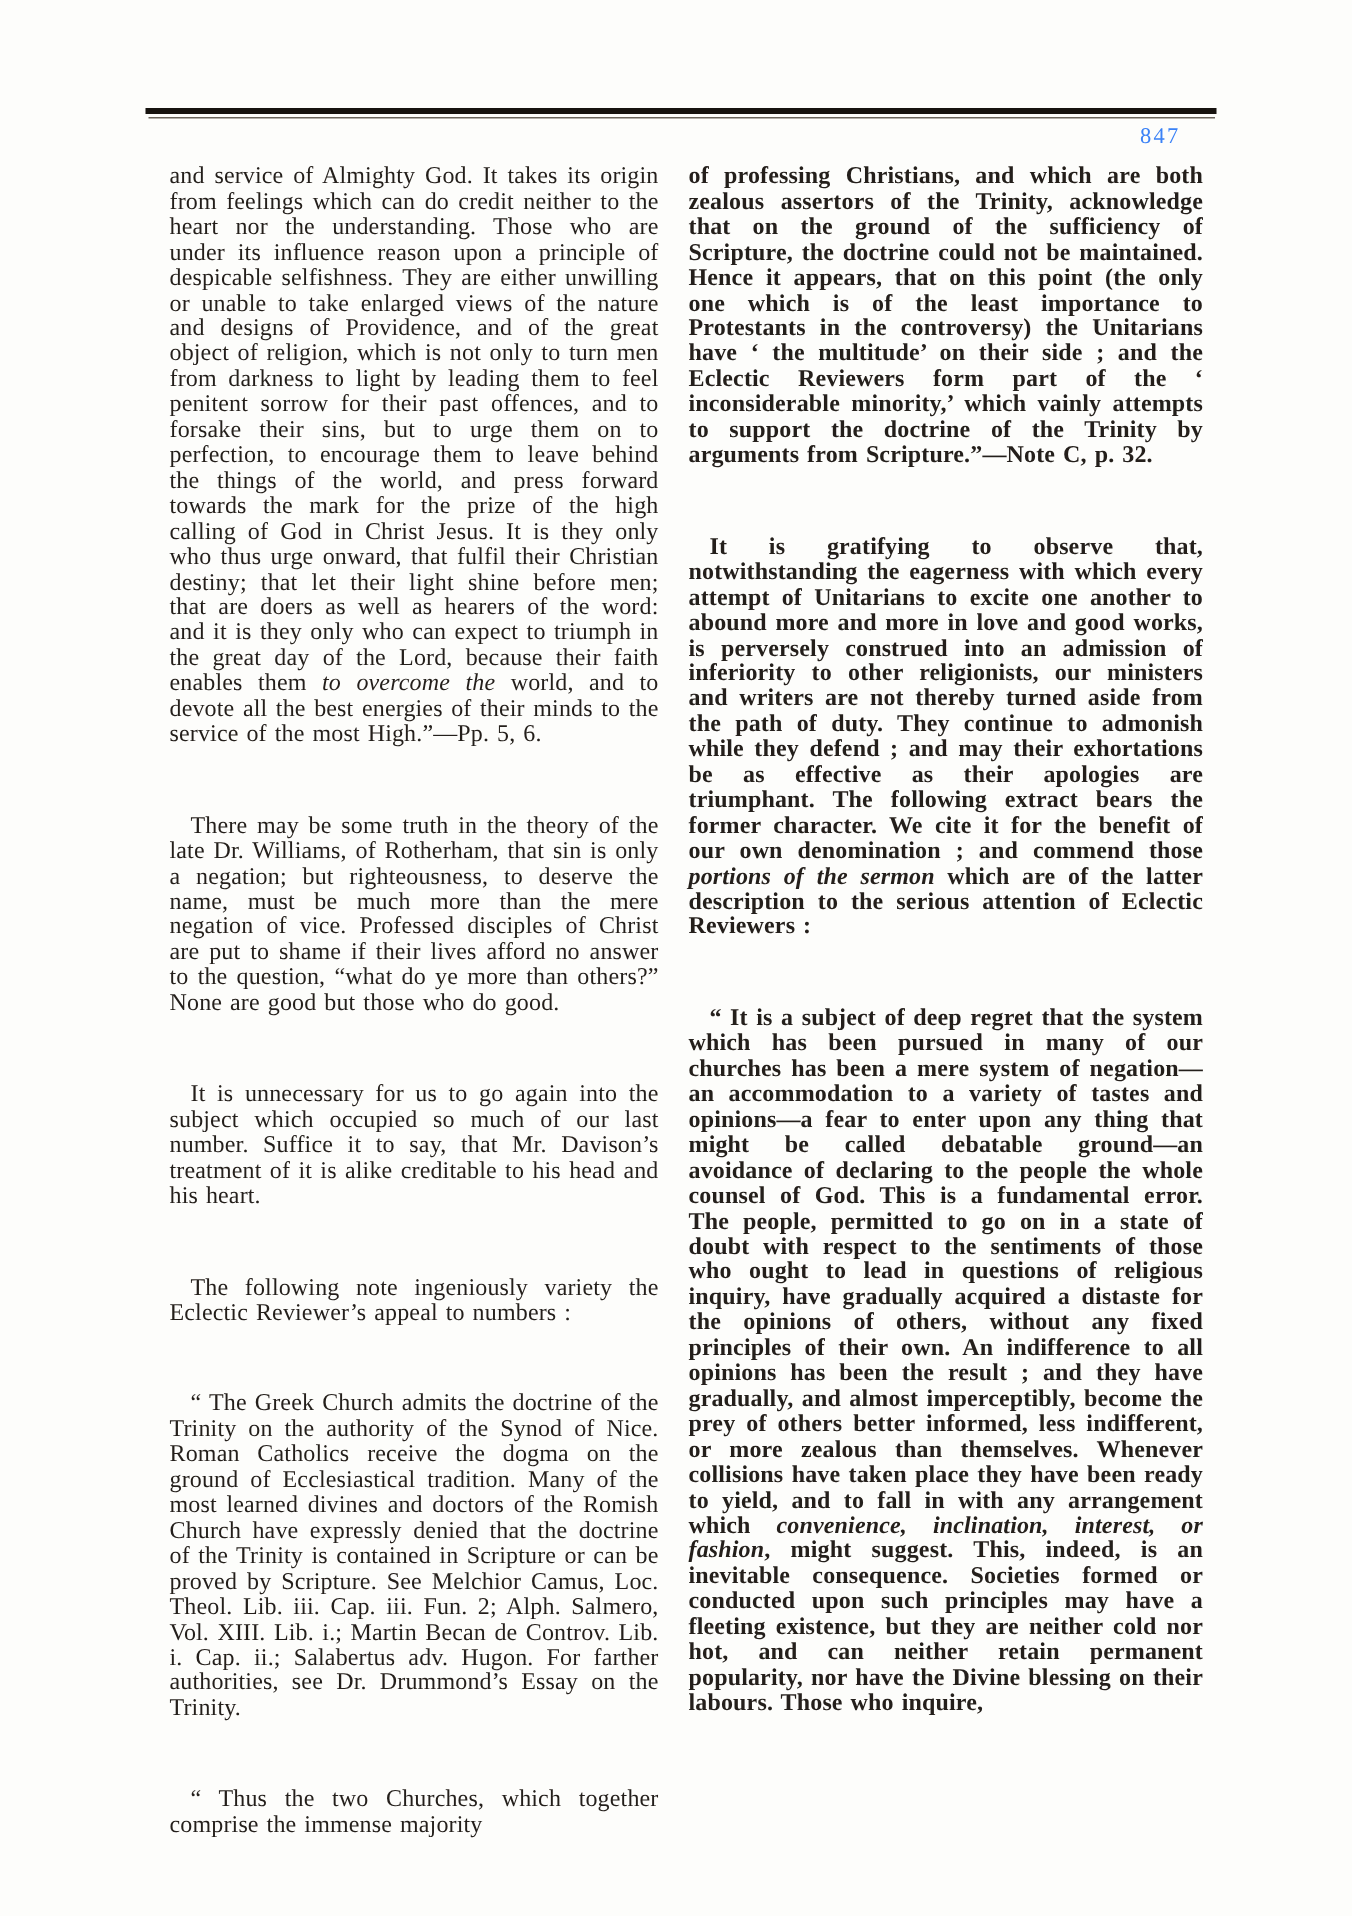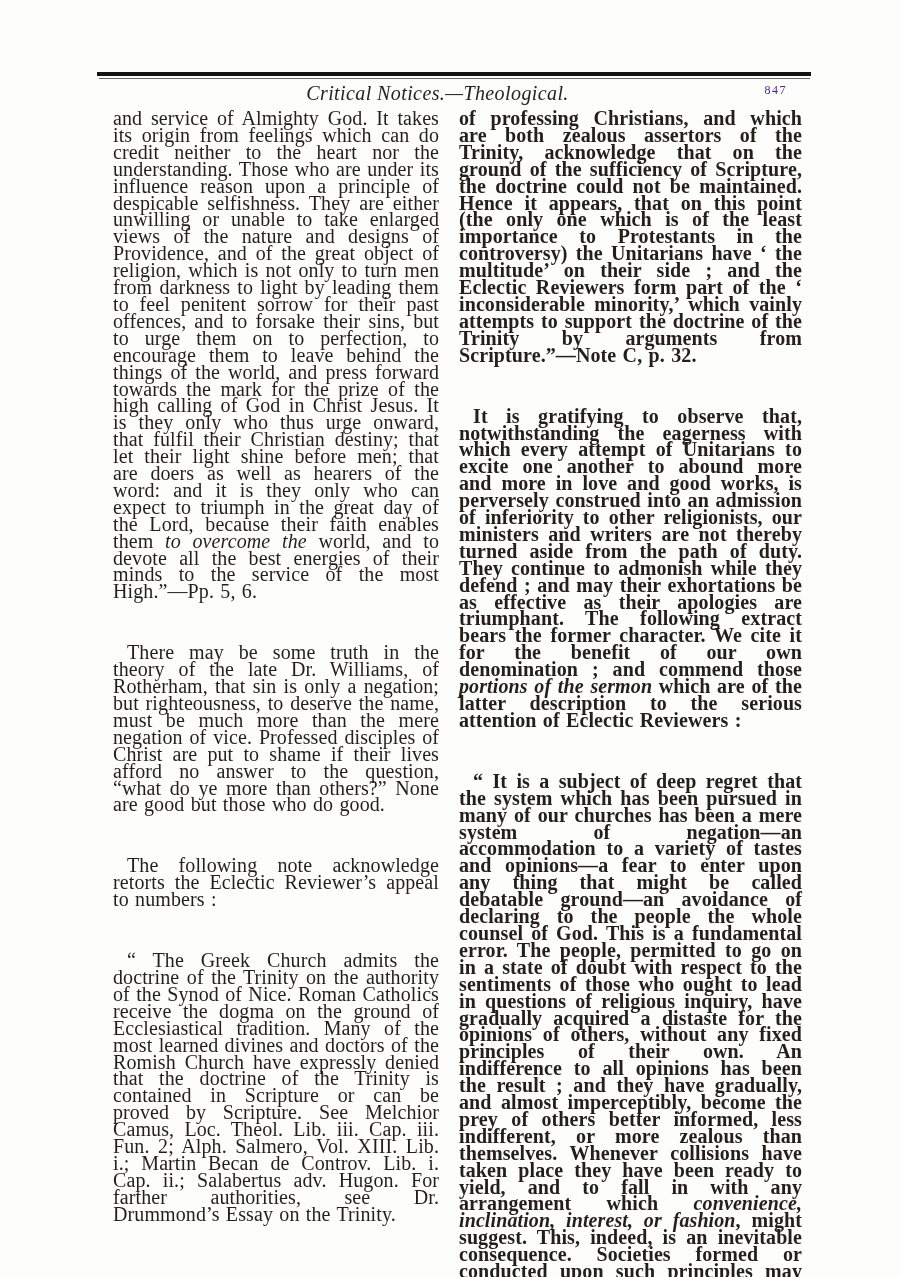--- a/index.html
+++ b/index.html
@@ -15,53 +15,54 @@
   .rule-thick { position:absolute; left:97px; top:72px; width:714px; height:4px; background:#17130f; }
   .rule-thin  { position:absolute; left:99px; top:78px; width:711px; height:1px; background:#6b655c; }
 
   .running-head {
     position:absolute; top:82px; left:60px; width:755px;
     text-align:center; font-style:italic; font-size:20px; letter-spacing:0.4px;
     color:#272320;
   }
   .page-number {
     position:absolute; top:83px; right:114px;
-    font-size:12px; letter-spacing:1.5px; color:#4c1d95;
+    font-size:15px; letter-spacing:1.5px; color:#3b82f6;
   }
 
   .columns { position:absolute; top:110px; left:113px; width:689px; display:flex; }
   .col-left  { width:326px; margin-right:20px; }
   .col-right { width:343px;font-weight:bold; }
 
   .para {
-    font-size:20px; line-height:16.9px;
+    font-size:16px; line-height:16.9px;
     text-align:justify; text-justify:inter-word;
     word-spacing:1.2px; letter-spacing:0.1px;
   }
   .para.indent { text-indent:14px;margin-top:44px; }
   .it { font-style:italic; }
 </style>
 </head>
 <body>
 
 <div class="page">
 
   <div class="rule-thick"></div>
   <div class="rule-thin"></div>
 
-  <div class="running-head">Critical Notices.—Theological.</div>
 
   <div class="page-number">847</div>
 
   <div class="columns">
     <div class="col-left">
         <p class="para"><span>and service of Almighty God. It takes its origin from feelings which can do credit neither to the heart nor the understanding. Those who are under its influence reason upon a principle of despicable selfishness. They are either unwilling or unable to take enlarged views of the nature and designs of Providence, and of the great object of religion, which is not only to turn men from darkness to light by leading them to feel penitent sorrow for their past offences, and to forsake their sins, but to urge them on to perfection, to encourage them to leave behind the things of the world, and press forward towards the mark for the prize of the high calling of God in Christ Jesus. It is they only who thus urge onward, that fulfil their Christian destiny; that let their light shine before men; that are doers as well as hearers of the word: and it is they only who can expect to triumph in the great day of the Lord, because their faith enables them </span><span class="it">to overcome the</span><span> world, and to devote all the best energies of their minds to the service of the most High.”—Pp. 5, 6.</span></p>
         <p class="para indent"><span>There may be some truth in the theory of the late Dr. Williams, of Rotherham, that sin is only a negation; but righteousness, to deserve the name, must be much more than the mere negation of vice. Professed disciples of Christ are put to shame if their lives afford no answer to the question, “what do ye more than others?” None are good but those who do good.</span></p>
-        <p class="para indent"><span>The following note acknowledge retorts the Eclectic Reviewer’s appeal to numbers :</span></p>
+        <p class="para indent"><span>It is unnecessary for us to go again into the subject which occupied so much of our last number. Suffice it to say, that Mr. Davison’s treatment of it is alike creditable to his head and his heart.</span></p>
+        <p class="para indent"><span>The following note ingeniously variety the Eclectic Reviewer’s appeal to numbers :</span></p>
         <p class="para indent"><span>“ The Greek Church admits the doctrine of the Trinity on the authority of the Synod of Nice. Roman Catholics receive the dogma on the ground of Ecclesiastical tradition. Many of the most learned divines and doctors of the Romish Church have expressly denied that the doctrine of the Trinity is contained in Scripture or can be proved by Scripture. See Melchior Camus, Loc. Theol. Lib. iii. Cap. iii. Fun. 2; Alph. Salmero, Vol. XIII. Lib. i.; Martin Becan de Controv. Lib. i. Cap. ii.; Salabertus adv. Hugon. For farther authorities, see Dr. Drummond’s Essay on the Trinity.</span></p>
+        <p class="para indent"><span>“ Thus the two Churches, which together comprise the immense majority</span></p>
       </div>
     <div class="col-right">
         <p class="para"><span>of professing Christians, and which are both zealous assertors of the Trinity, acknowledge that on the ground of the sufficiency of Scripture, the doctrine could not be maintained. Hence it appears, that on this point (the only one which is of the least importance to Protestants in the controversy) the Unitarians have ‘ the multitude’ on their side ; and the Eclectic Reviewers form part of the ‘ inconsiderable minority,’ which vainly attempts to support the doctrine of the Trinity by arguments from Scripture.”—Note C, p. 32.</span></p>
         <p class="para indent"><span>It is gratifying to observe that, notwithstanding the eagerness with which every attempt of Unitarians to excite one another to abound more and more in love and good works, is perversely construed into an admission of inferiority to other religionists, our ministers and writers are not thereby turned aside from the path of duty. They continue to admonish while they defend ; and may their exhortations be as effective as their apologies are triumphant. The following extract bears the former character. We cite it for the benefit of our own denomination ; and commend those </span><span class="it">portions of the sermon</span><span> which are of the latter description to the serious attention of Eclectic Reviewers :</span></p>
         <p class="para indent"><span>“ It is a subject of deep regret that the system which has been pursued in many of our churches has been a mere system of negation—an accommodation to a variety of tastes and opinions—a fear to enter upon any thing that might be called debatable ground—an avoidance of declaring to the people the whole counsel of God. This is a fundamental error. The people, permitted to go on in a state of doubt with respect to the sentiments of those who ought to lead in questions of religious inquiry, have gradually acquired a distaste for the opinions of others, without any fixed principles of their own. An indifference to all opinions has been the result ; and they have gradually, and almost imperceptibly, become the prey of others better informed, less indifferent, or more zealous than themselves. Whenever collisions have taken place they have been ready to yield, and to fall in with any arrangement which </span><span class="it">convenience, inclination, interest, or fashion</span><span>, might suggest. This, indeed, is an inevitable consequence. Societies formed or conducted upon such principles may have a fleeting existence, but they are neither cold nor hot, and can neither retain permanent popularity, nor have the Divine blessing on their labours. Those who inquire,</span></p>
       </div>
   </div>
 
 </div>
 

